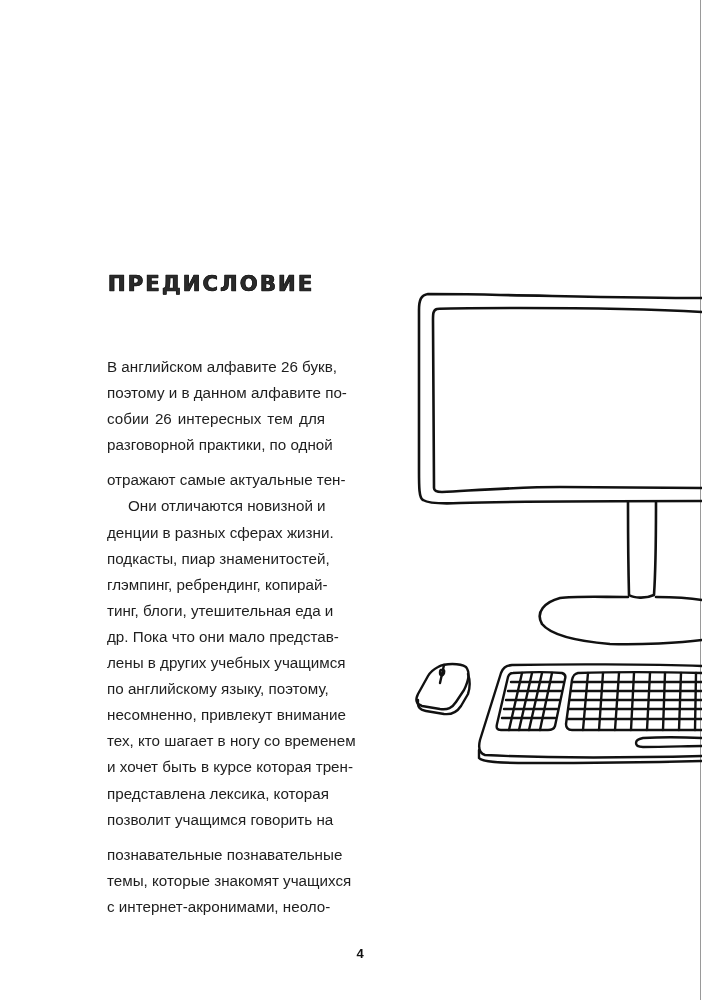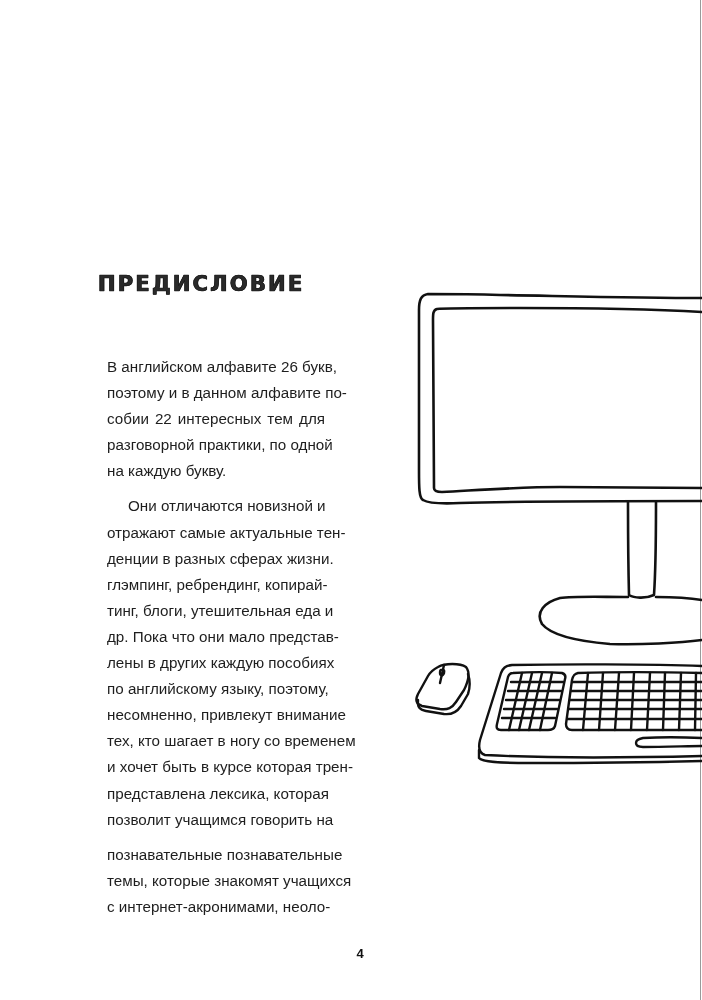--- a/index.html
+++ b/index.html
@@ -18,21 +18,21 @@
     .page-edge {
       position: absolute;
       top: 0;
       right: 1px;
       width: 1px;
       height: 1000px;
       background: #9a9a9a;
     }
     .heading {
       position: absolute;
-      left: 98px;
+      left: 108px;
       top: 272px;
       font-family: "DejaVu Sans", sans-serif;
       font-weight: 900;
       font-size: 21px;
       letter-spacing: 2.2px;
       color: #2a2a2a;
       text-shadow: 0.4px 0 0 #2a2a2a, -0.4px 0 0 #2a2a2a;
       -webkit-text-stroke: 0.6px #1a1a1a;
       margin: 0;
     }
@@ -84,32 +84,32 @@
 <body>
 
 <div class="page-edge"></div>
 
 <h1 class="heading">ПРЕДИСЛОВИЕ</h1>
 
 <div class="body-text">
   <p>
     <span class="line">В английском алфавите 26 букв,</span>
     <span class="line">поэтому и в данном алфавите по-</span>
-    <span class="line">собии 22 интересных тем для</span>
+    <span class="line">собии 26 интересных тем для</span>
     <span class="line">разговорной практики, по одной</span>
-    <span class="line last">на каждую букву.</span>
   </p>
   <p>
+    <span class="line">отражают самые актуальные тен-</span>
     <span class="line indent">Они отличаются новизной и</span>
-    <span class="line">отражают самые актуальные тен-</span>
     <span class="line">денции в разных сферах жизни.</span>
+    <span class="line">подкасты, пиар знаменитостей,</span>
     <span class="line">глэмпинг, ребрендинг, копирай-</span>
     <span class="line">тинг, блоги, утешительная еда и</span>
     <span class="line">др. Пока что они мало представ-</span>
-    <span class="line">лены в других каждую пособиях</span>
+    <span class="line">лены в других учебных учащимся</span>
     <span class="line">по английскому языку, поэтому,</span>
     <span class="line">несомненно, привлекут внимание</span>
     <span class="line">тех, кто шагает в ногу со временем</span>
     <span class="line">и хочет быть в курсе которая трен-</span>
     <span class="line">представлена лексика, которая</span>
     <span class="line">позволит учащимся говорить на</span>
   </p>
   <p>
     <span class="line">познавательные познавательные</span>
     <span class="line">темы, которые знакомят учащихся</span>

